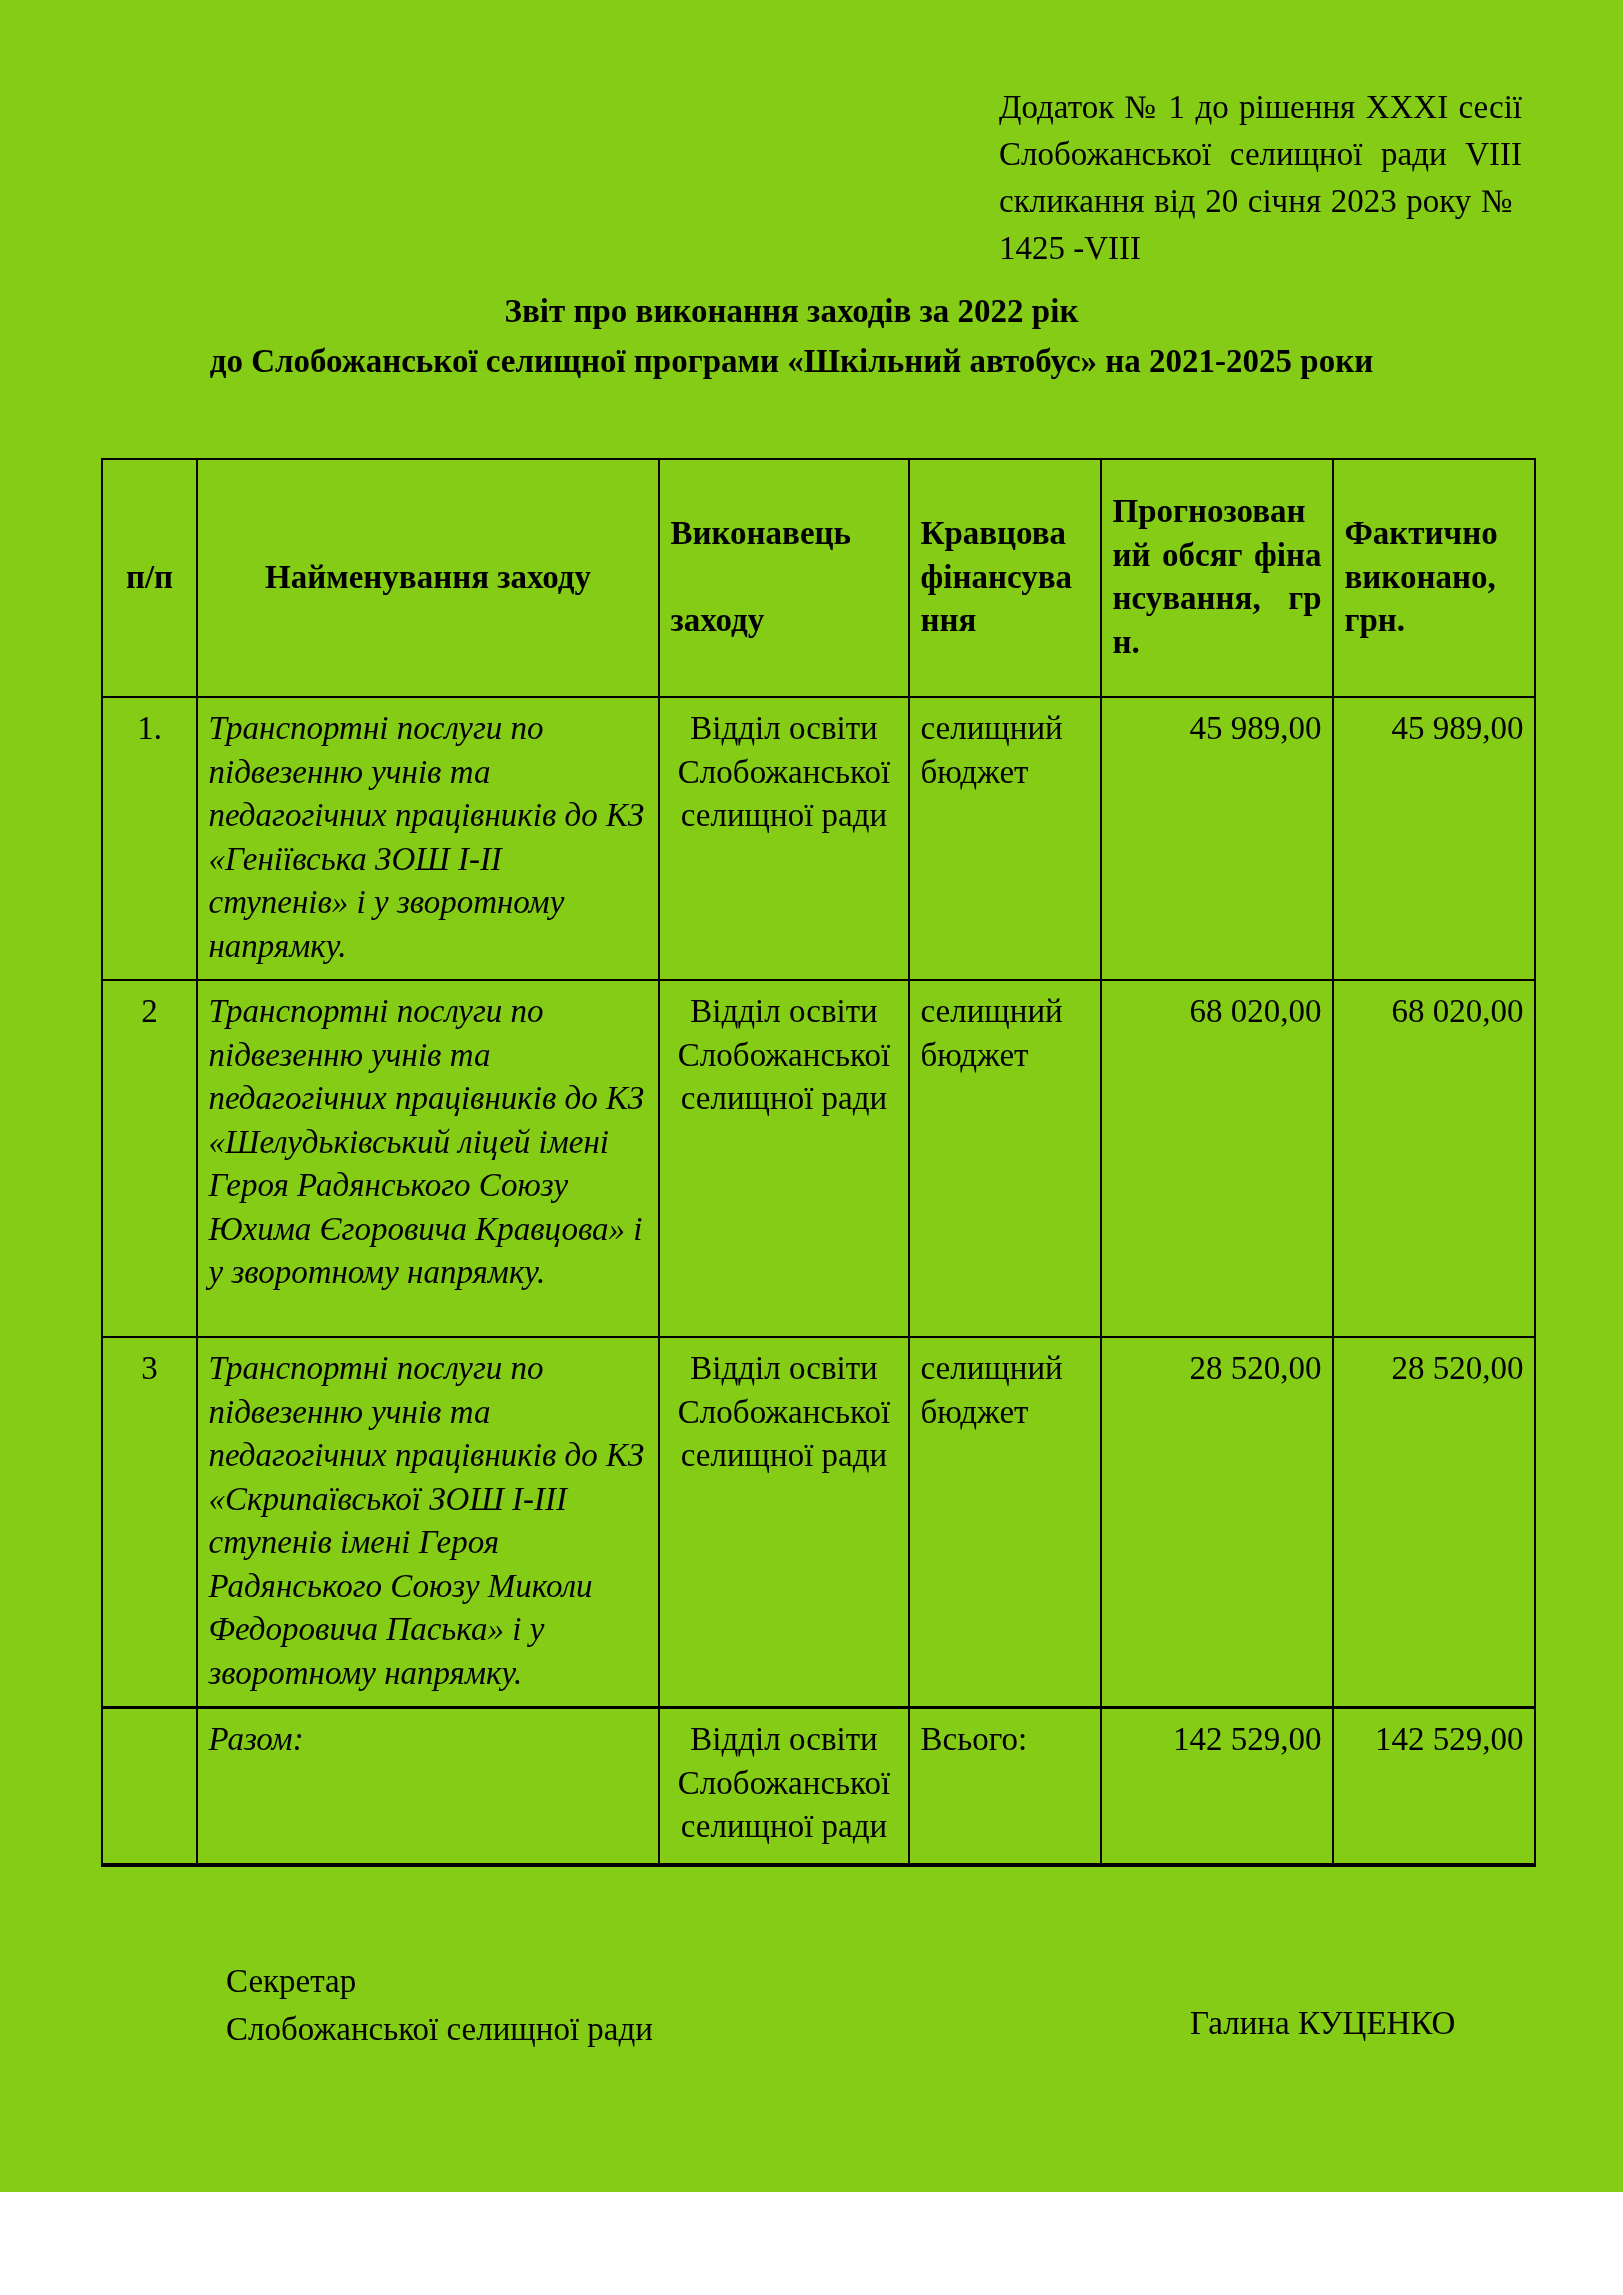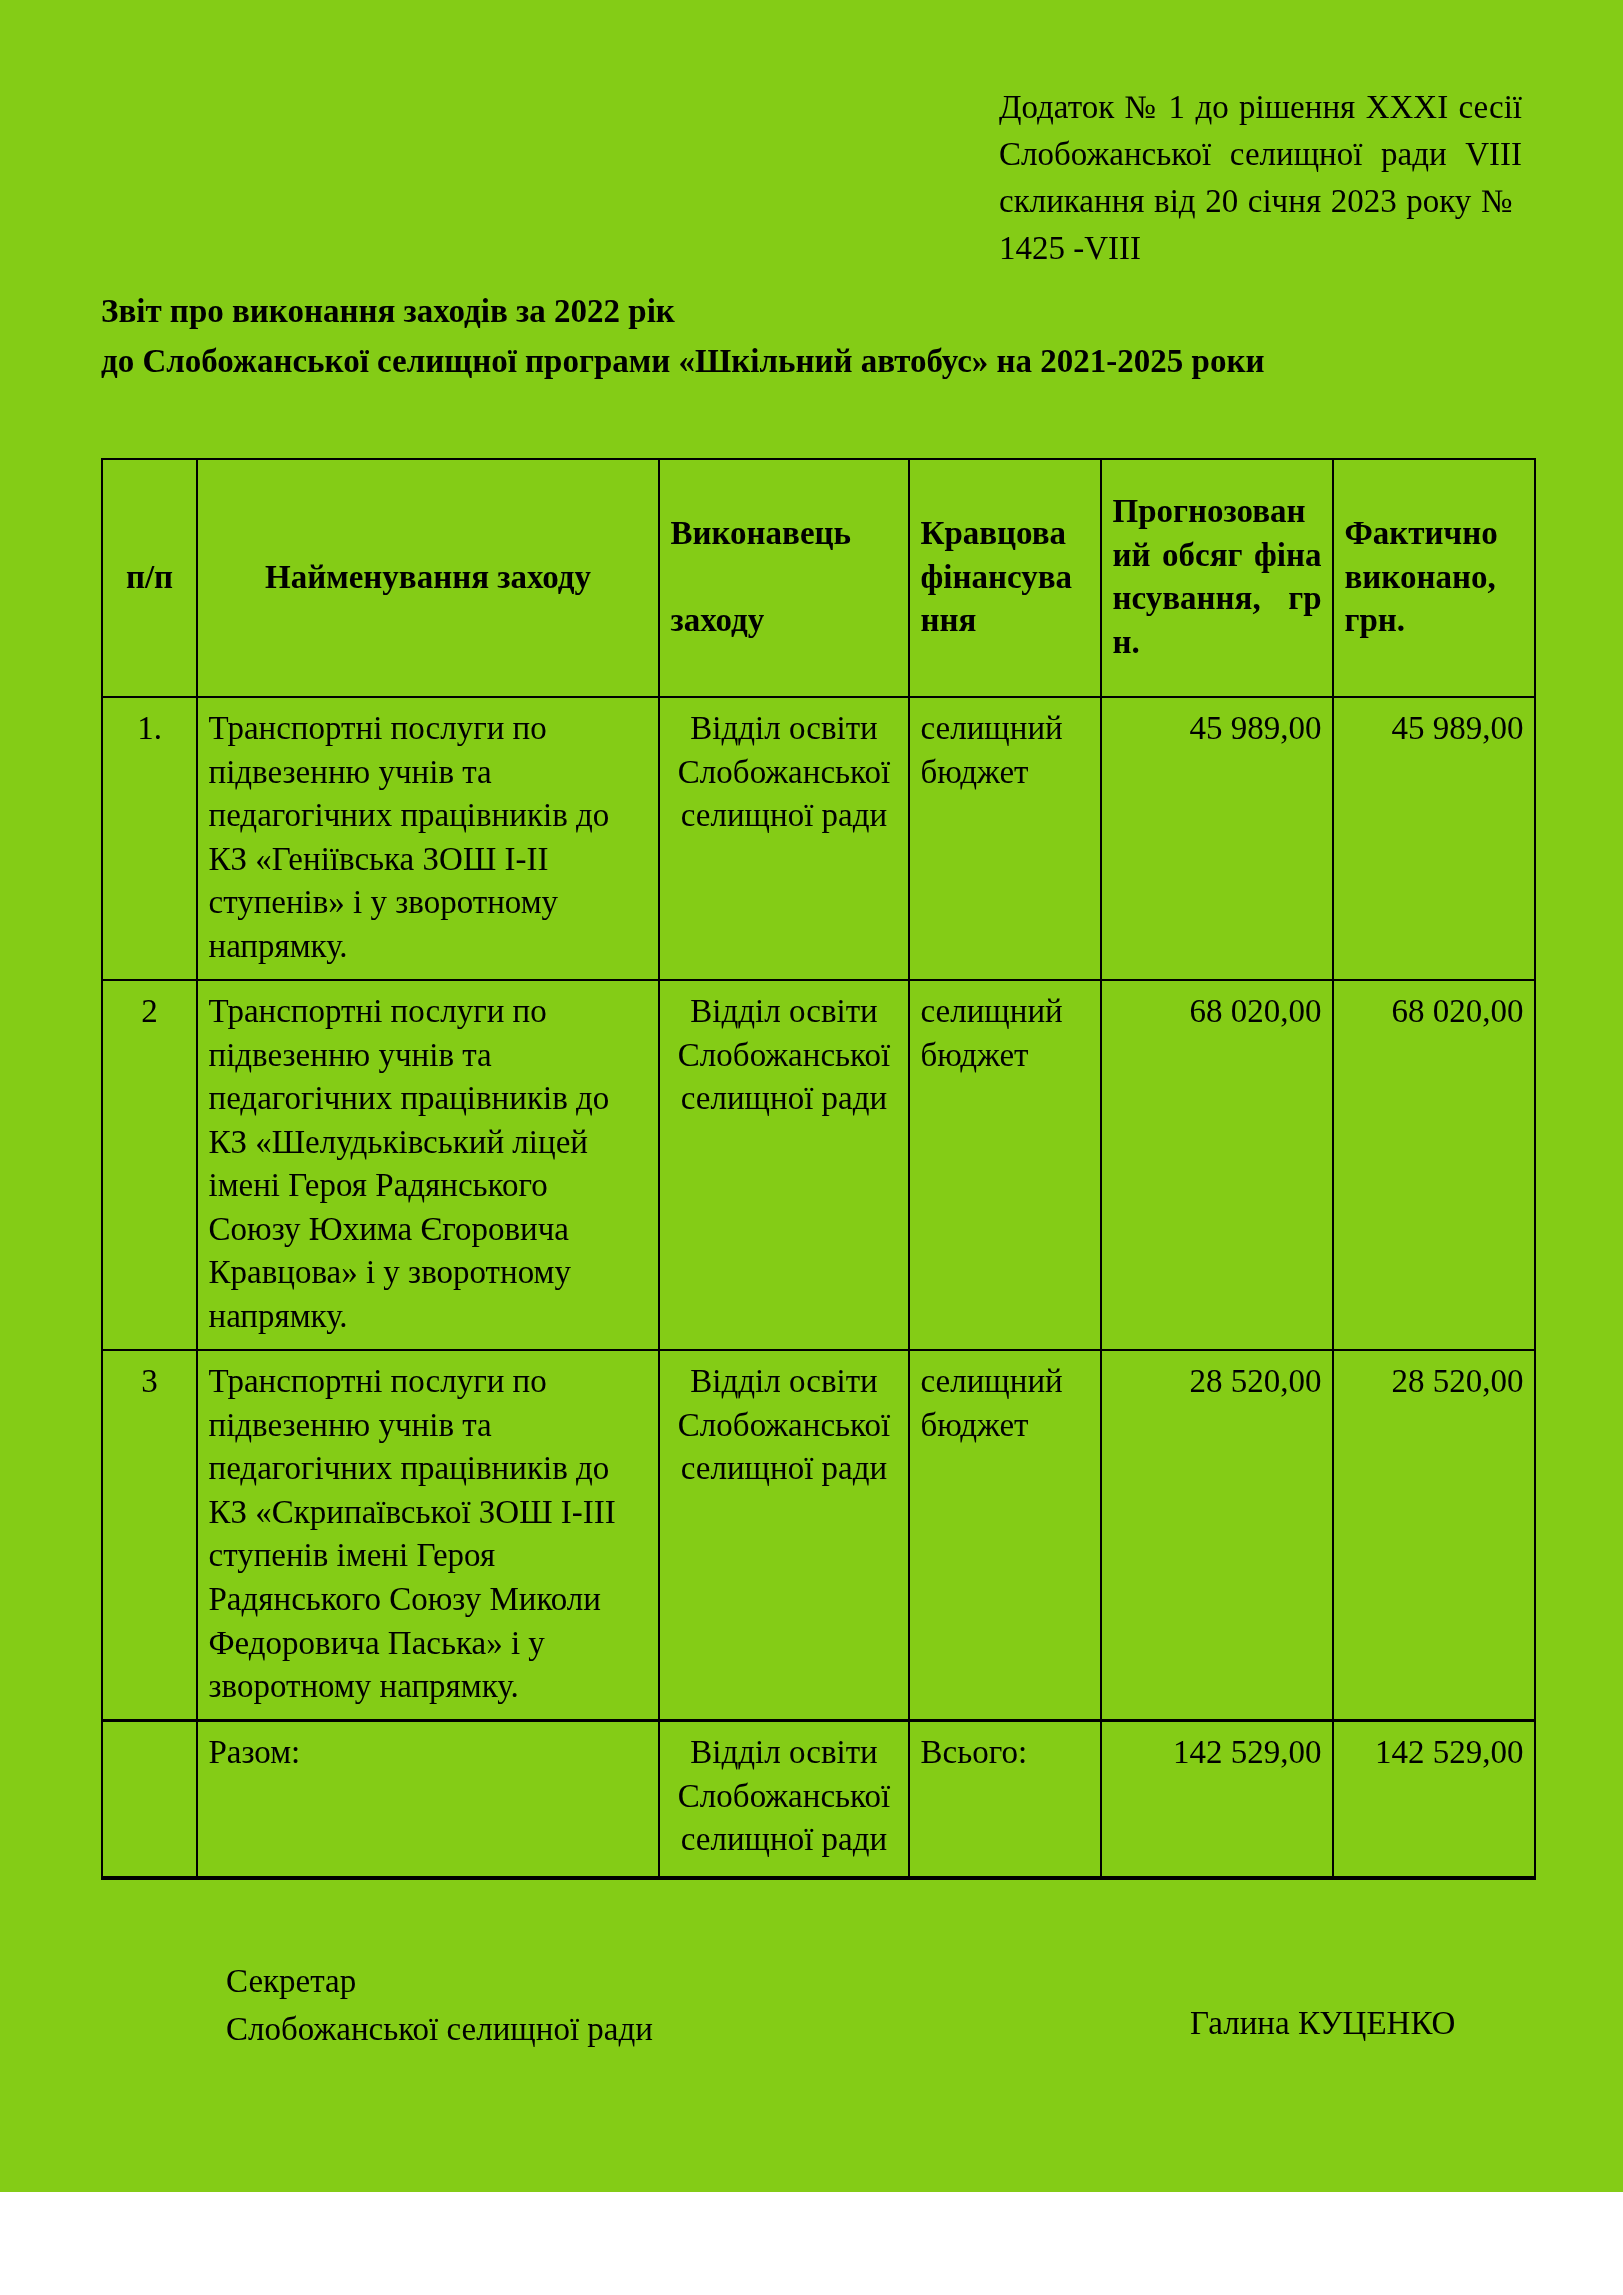--- a/index.html
+++ b/index.html
@@ -23,20 +23,21 @@
     text-align: justify;
     line-height: 1.42;
   }
 
   
   .title {
     position: absolute;
     left: 101px;
     top: 287px;
     width: 1381px;
+    text-align: center;
     font-weight: bold;
     line-height: 1.5;
     white-space: pre-line;
   }
 
   
   table.report {
     position: absolute;
     left: 101px;
     top: 458px;
@@ -59,21 +60,21 @@
     border-bottom: 2.6px solid #000;
   }
   tr.row-1 { height: 275px; }
   tr.row-2 { height: 357px; }
   tr.row-3 { height: 366px; }
   tr.row-3 td { border-bottom: 3.9px solid #000; }
   tr.total-row { height: 157px; padding-left: 28px; }
   tr.total-row td { border-bottom: 4.6px solid #000; }
 
   td.c-num  { text-align: center; }
-  td.c-name { text-align: left; padding-left: 18.3px; padding-right: 13px; }
+  td.c-name { text-align: left; padding-left: 18.3px; padding-right: 13px; font-style: italic; }
   td.c-exec { text-align: center; }
   td.c-src  { text-align: left; }
   td.c-amt  { text-align: right; white-space: nowrap; padding-right: 18.3px; }
 
   td.h-name { text-align: center; }
   td.h-exec { text-align: left; white-space: pre-line; }
   td.h-src  { text-align: justify; word-break: break-all; }
   td.h-forecast { text-align: justify; word-break: break-all; padding-left: 7.9px; padding-right: 7.9px; }
   td.h-actual { text-align: left; }
 

